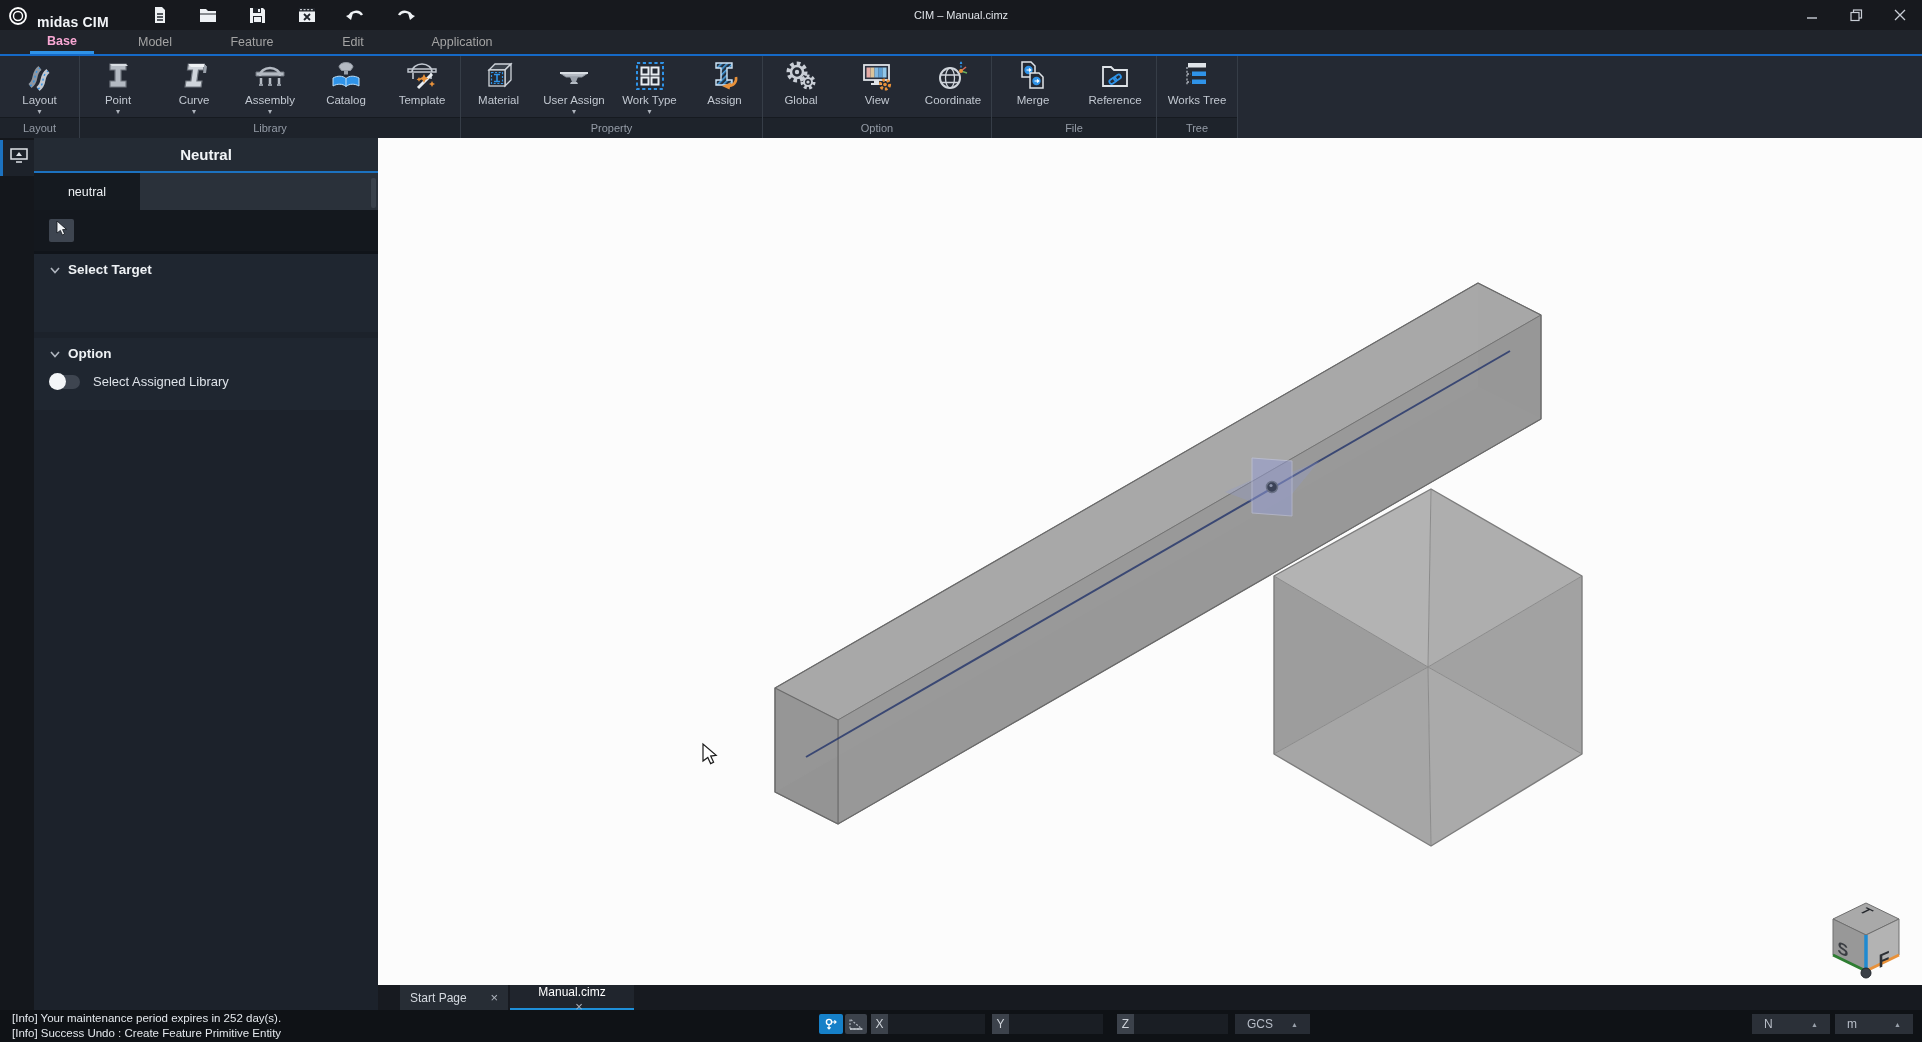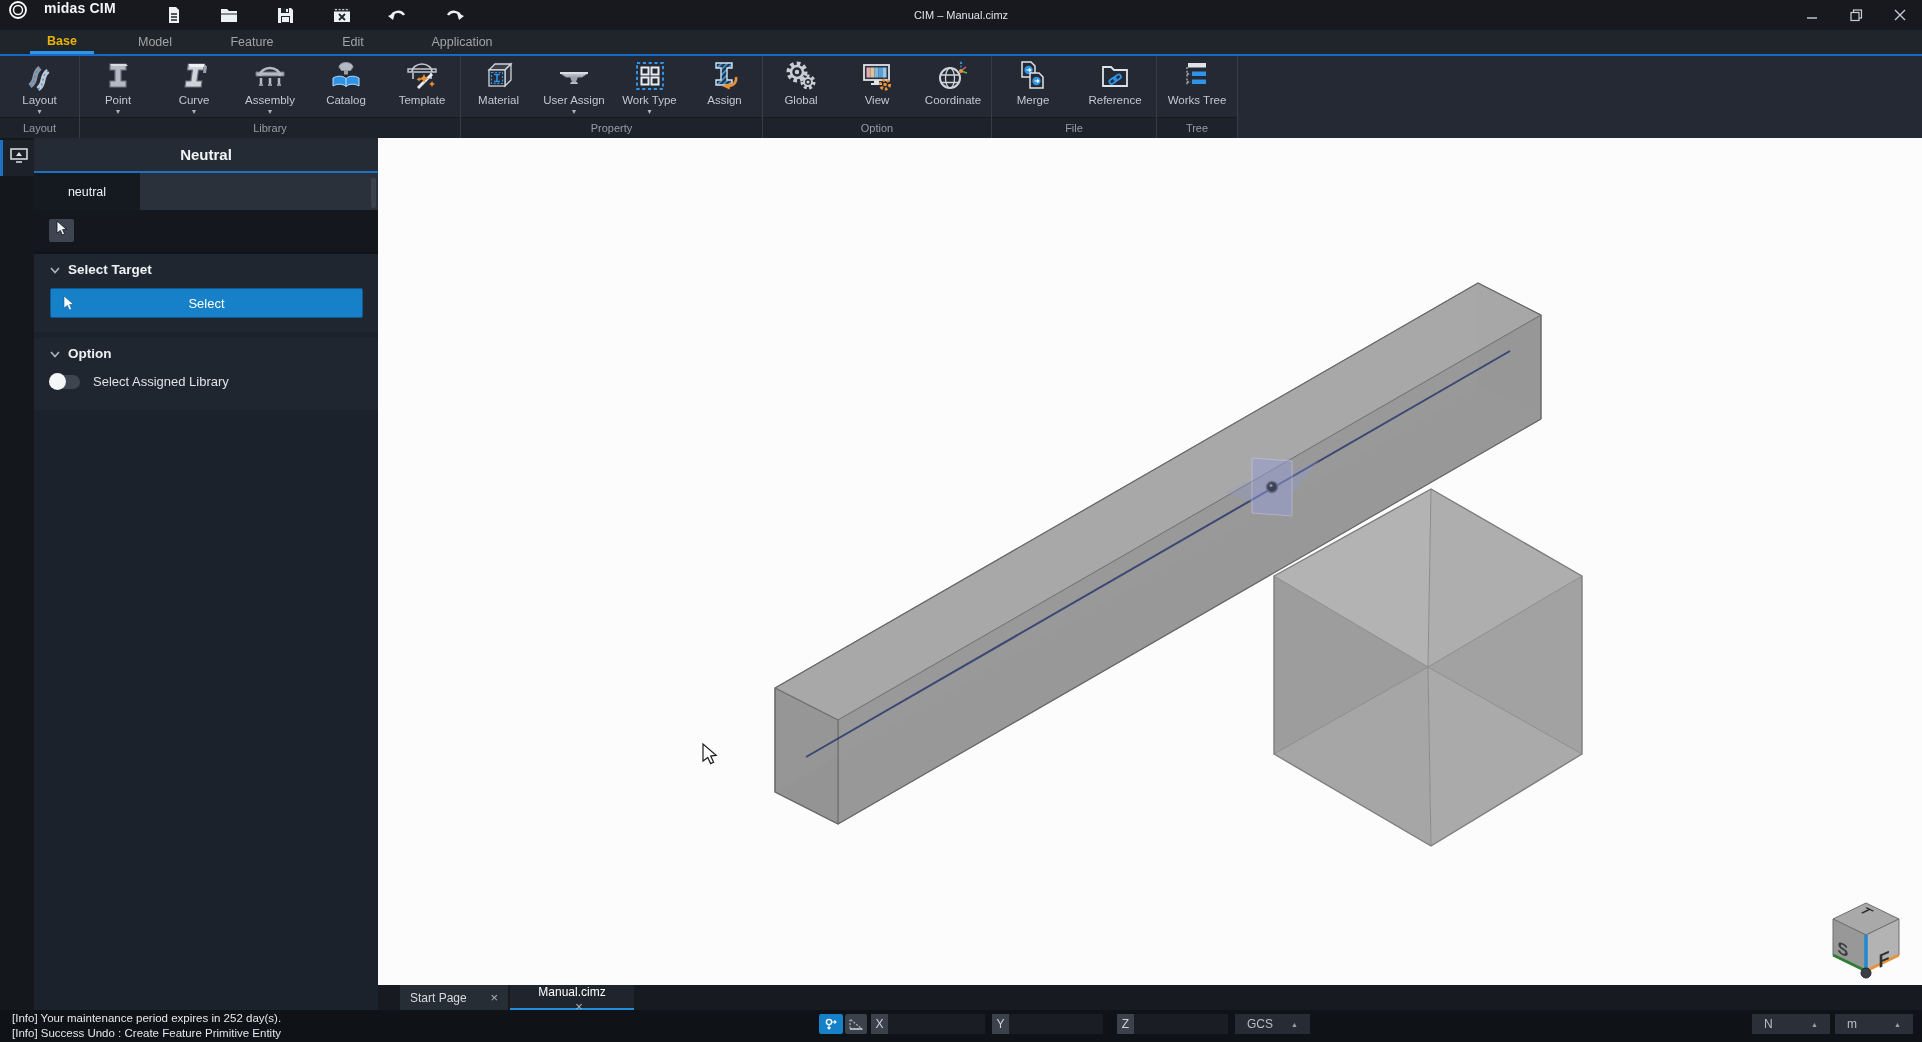--- a/index.html
+++ b/index.html
@@ -1,29 +1,29 @@
 <!DOCTYPE html>
 <html><head>
 <meta charset="utf-8">
 <style>
   html,body{margin:0;padding:0;background:#000;font-family:"Liberation Sans",sans-serif;}
   #app{position:relative;width:1922px;height:1042px;overflow:hidden;background:#fcfcfc;-webkit-font-smoothing:antialiased;}
   .abs{position:absolute;}
   
   .titlebar{left:0;top:0;width:1922px;height:30px;background:#17191e;color:#e8eaee;}
-  .tb-left{position:absolute;left:8px;top:0;height:30px;display:flex;align-items:flex-start;gap:16px;}
+  .tb-left{position:absolute;left:8px;top:0;height:30px;display:flex;align-items:flex-end;gap:9px;}
   .appname{font-size:14px;font-weight:bold;color:#f2f4f7;letter-spacing:.2px;margin-right:22px;}
   .tb-btn{width:40px;height:30px;display:flex;align-items:center;justify-content:center;}
   .tb-title{position:absolute;left:0;top:0;width:1922px;height:30px;display:flex;align-items:center;justify-content:center;font-size:11px;color:#dfe3e8;pointer-events:none;}
   .win-controls{position:absolute;right:0;top:0;height:30px;display:flex;}
   .win-btn{width:44px;height:30px;display:flex;align-items:center;justify-content:center;}
   
   .menubar{left:0;top:30px;width:1922px;height:24px;background:#20242b;border-bottom:2px solid #1569c7;}
   .menu-tab{position:absolute;top:0;height:24px;display:flex;align-items:center;justify-content:center;font-size:12.5px;color:#a3a3a3;}
-  .menu-tab.active{color:#eab308;font-weight:bold;border-bottom:3px solid #2f93e8;box-sizing:border-box;}
+  .menu-tab.active{color:#f9a8d4;font-weight:bold;border-bottom:3px solid #2f93e8;box-sizing:border-box;}
   
   .ribbon-bg{left:0;top:56px;width:1922px;height:82px;background:#242933;}
   .ribbon{left:0;top:56px;height:82px;display:flex;}
   .rgroup{display:flex;flex-direction:column;border-right:1px solid #363d47;box-sizing:border-box;}
   .ritems{display:flex;height:62px;}
   .ritem{display:flex;flex-direction:column;align-items:center;padding-top:2px;box-sizing:border-box;}
   .ricon{width:36px;height:36px;display:flex;align-items:center;justify-content:center;}
   .rlabel{font-size:11.5px;color:#c2c8d1;line-height:13px;white-space:nowrap;}
   .rarrow{font-size:8px;color:#aeb4bd;line-height:9px;}
   .rgrouplabel{height:20px;background:#1e232b;border-top:1px solid #161a20;color:#959ca7;font-size:11px;display:flex;align-items:center;justify-content:center;}
@@ -427,28 +427,20 @@
       </div>
     </div>
 
     <div class="section" style="top:116px;height:78px;">
       <div class="sec-head">
         <span><svg width="10" height="7" viewBox="0 0 10 7">
               <polyline points="1,1 5,5.5 9,1" fill="none" stroke="#aeb4bd" stroke-width="1.6"></polyline>
             </svg></span>
         <span>Select Target</span>
       </div>
-      <div class="select-btn">
-        <span class="cursor-ic">
-          <svg width="12" height="15" viewBox="0 0 12 15">
-              <polygon points="1,0 1,12 4.4,9.4 6.4,14 8.6,13 6.6,8.6 10.5,8.4" fill="#ffffff" stroke="#0d5a94" stroke-width="0.6"></polygon>
-            </svg>
-        </span>
-        <span>Select</span>
-      </div>
     </div>
 
     <div class="section" style="top:200px;height:72px;">
       <div class="sec-head">
         <span><svg width="10" height="7" viewBox="0 0 10 7">
               <polyline points="1,1 5,5.5 9,1" fill="none" stroke="#aeb4bd" stroke-width="1.6"></polyline>
             </svg></span>
         <span>Option</span>
       </div>
       <div class="toggle-row">

